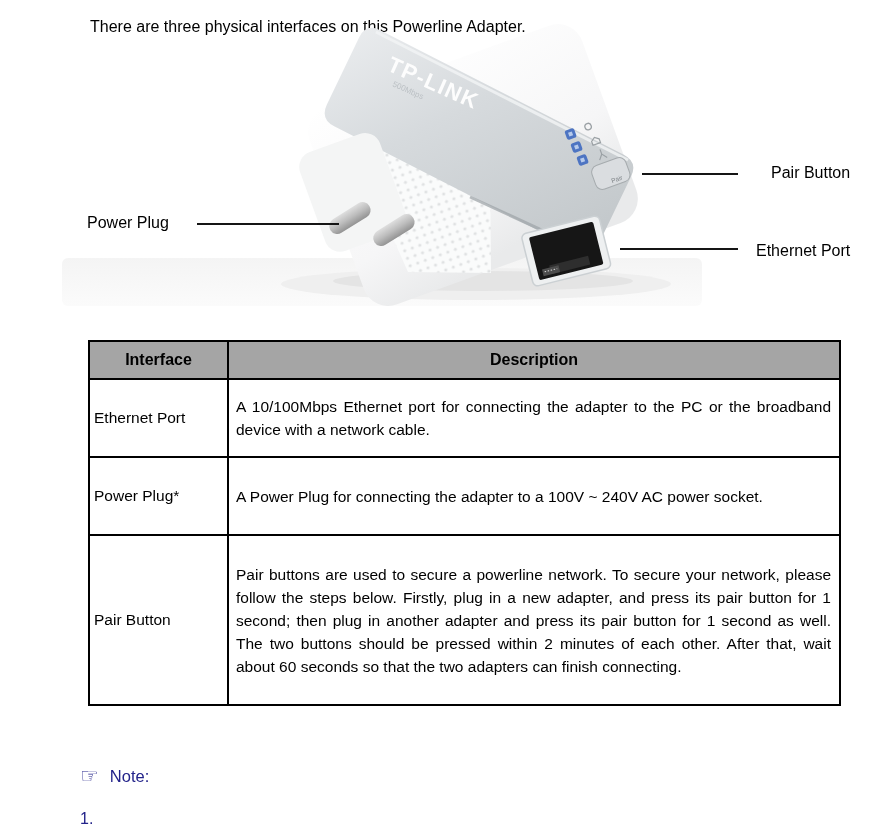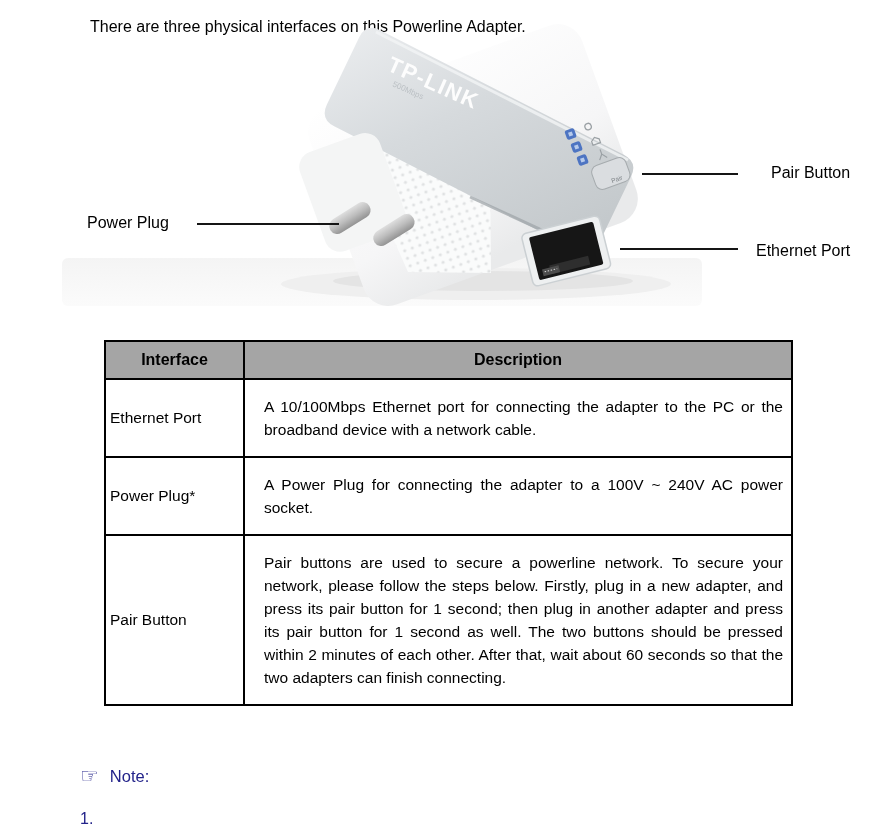--- a/index.html
+++ b/index.html
@@ -40,44 +40,44 @@
   .lbl-eth   { left: 756px; top: 242px; }
 
   .leader { position: absolute; height: 2px; background: #151515; }
   .ld-power { left: 197px; top: 223px; width: 142px; }
   .ld-pair  { left: 642px; top: 173px; width: 96px; }
   .ld-eth   { left: 620px; top: 248px; width: 118px; }
 
   
   .iface-table {
     position: absolute;
-    left: 104px;
+    left: 88px;
     top: 340px;
-    width: 689px;
+    width: 753px;
     border-collapse: collapse;
     table-layout: fixed;
   }
   .iface-table th, .iface-table td { border: 2px solid #000000; }
   .iface-table th {
     background: var(--header-gray, #a5a5a5);
     font-size: 16px;
     font-weight: bold;
     height: 34px;
     text-align: center;
   }
   .col-iface { width: 139px; }
   td.c1 {
     font-size: 15.5px;
     padding: 2px 2px 2px 4px;
     vertical-align: middle;
     background: #ffffff;
   }
   td.c2 {
     font-size: 15.5px;
-    padding: 4px 8px 4px 19px;
+    padding: 4px 8px 4px 7px;
     text-align: justify;
     line-height: 23px;
     vertical-align: middle;
     background: #ffffff;
   }
   tr.h72 td { height: 68px; }
   tr.h164 td { height: 160px; margin-top: 9px; }
 
   
   .footnote {

